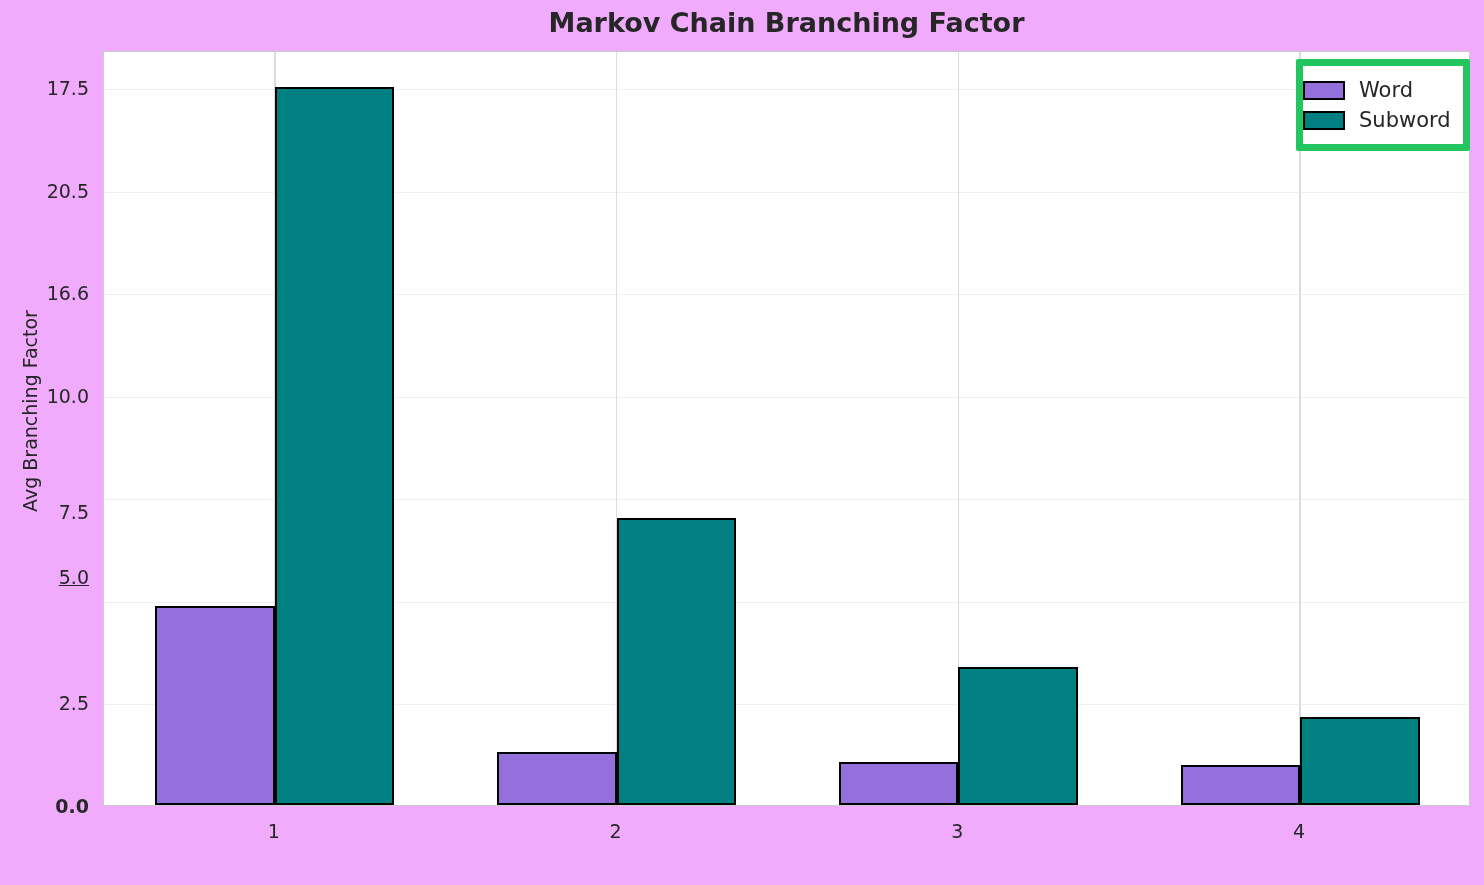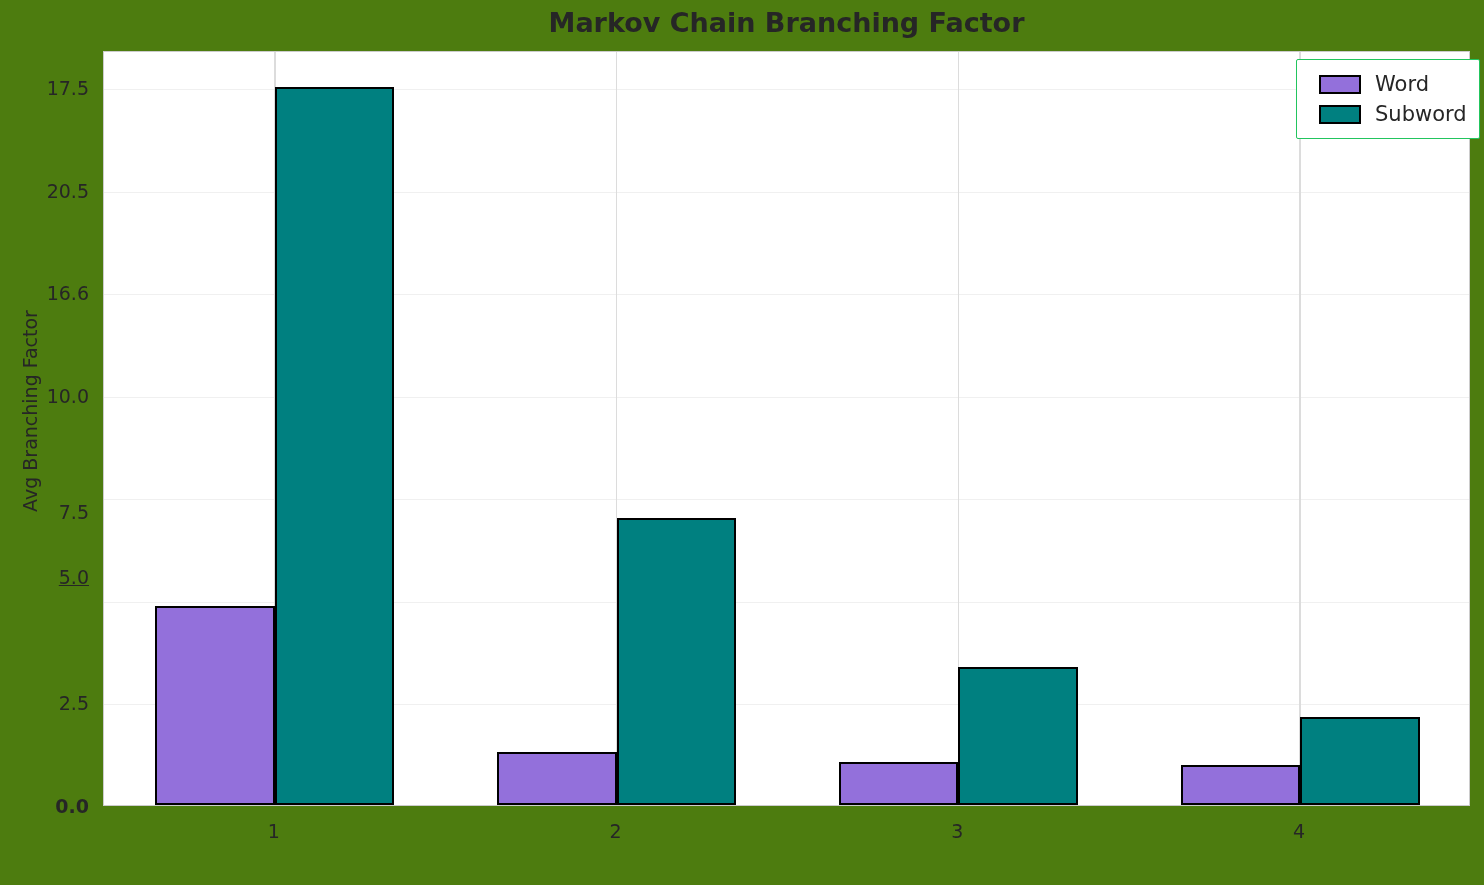--- a/index.html
+++ b/index.html
@@ -1,21 +1,21 @@
 <!DOCTYPE html>
 <html><head>
 <meta charset="utf-8">
 <style>
   html,body{margin:0;padding:0;}
   body{
     width:1484px;height:885px;background:#ffffff;
     font-family:"DejaVu Sans","Liberation Sans",sans-serif;
     overflow:hidden;position:relative;
   }
-  #figure{position:absolute;left:0;top:0;width:1484px;height:885px;background:#4d7c0f;}
+  #figure{position:absolute;left:0;top:0;width:1484px;height:885px;background:#f0abfc;}
 
   
   #chart-title{
     position:absolute;left:103px;top:6px;width:1367px;
     text-align:center;font-size:27px;font-weight:bold;color:#262626;
     letter-spacing:0px;line-height:34px;white-space:nowrap;
   }
 
   
   #plot-area{
@@ -52,22 +52,22 @@
     text-align:center;transform:translateX(-50%);white-space:nowrap;
   }
   #xlabel{
     position:absolute;left:103px;top:846px;width:1367px;
     text-align:center;font-size:19px;color:#262626;white-space:nowrap;
   }
 
   
   #legend{
     position:absolute;left:1296px;top:59px;
-    background:#ffffff;border:1px solid #22c55e;border-radius:2px;
-    padding:9px 12px 9px 22px;box-sizing:border-box;
+    background:#ffffff;border:7px solid #22c55e;border-radius:2px;
+    padding:9px 12px 9px 0;box-sizing:border-box;
   }
   .legend-row{display:flex;align-items:center;height:30px;}
   .legend-swatch{
     width:42px;height:19px;box-sizing:border-box;border:2.6px solid #000000;
     margin-right:14px;flex:none;
   }
   .legend-swatch.word{background:#9370db;}
   .legend-swatch.subword{background:#008080;}
   .legend-text{font-size:21px;color:#262626;white-space:nowrap;}
 </style>

